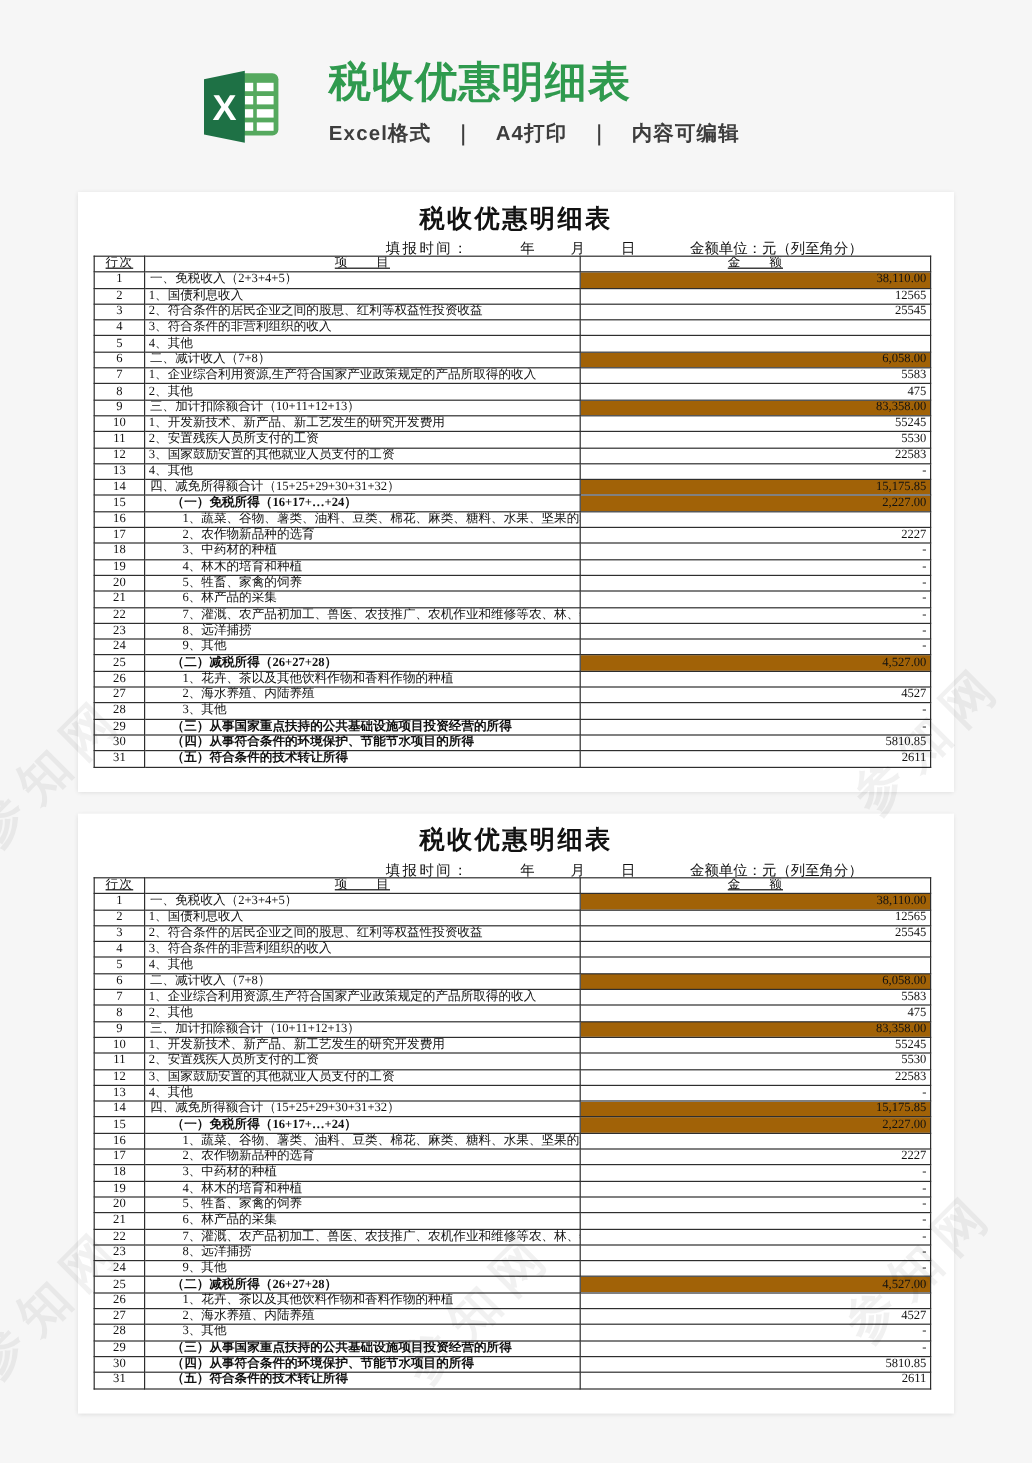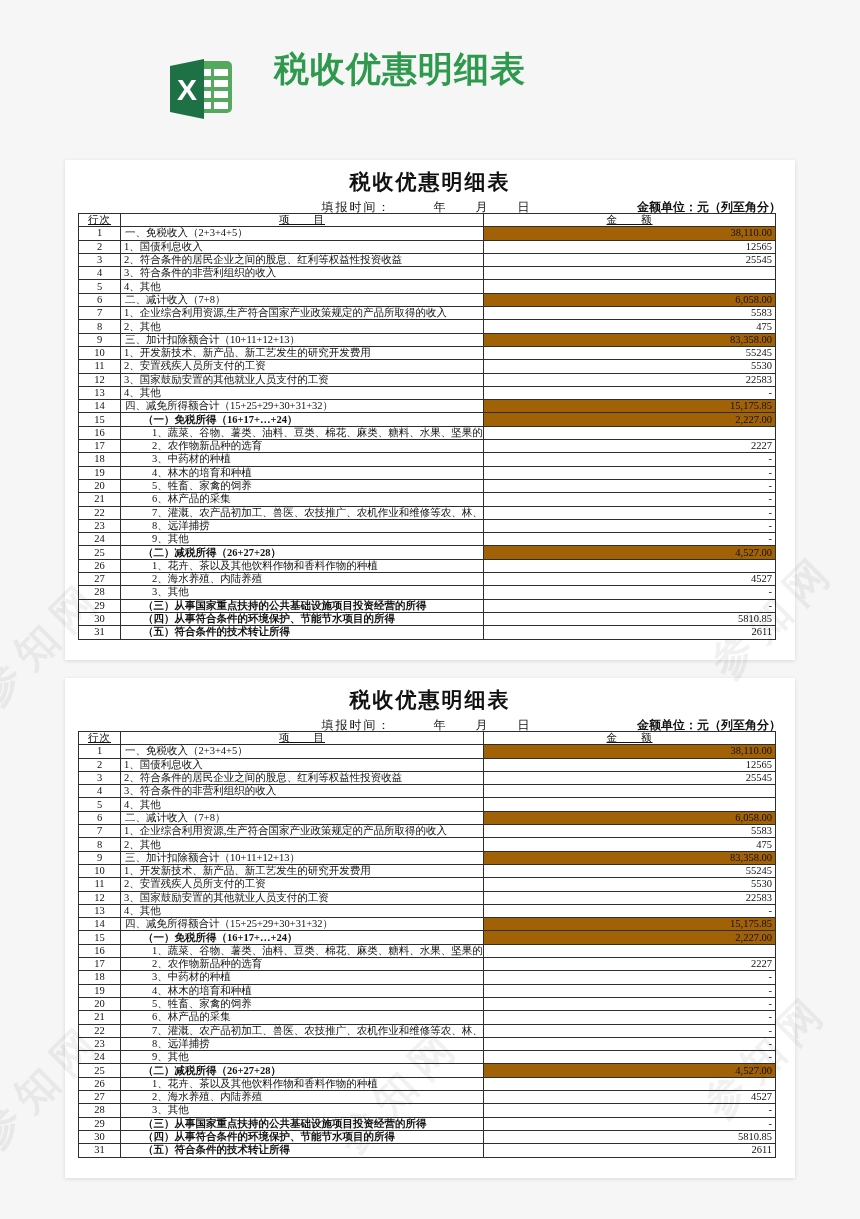--- a/index.html
+++ b/index.html
@@ -20,21 +20,21 @@
           box-shadow:0 1px 4px rgba(0,0,0,.12); z-index:1; }
   .card-1 { top:160px; }
   .card-2 { top:678px; }
 
   .sheet-title { position:absolute; top:8px; left:0; width:100%; text-align:center;
                  font-family:"Liberation Serif","DejaVu Serif",serif; font-size:21px; font-weight:bold;
                  color:#111; letter-spacing:2px; }
   .meta { position:absolute; top:39px; left:13px; width:697px; height:14px;
           font-family:"Liberation Serif","DejaVu Serif",serif; font-size:12px; color:#111; }
   .fill-time { position:absolute; left:0; width:697px; text-align:center; letter-spacing:2px; }
-  .unit { position:absolute; left:411px; width:292px; text-align:right;font-weight:bold; }
+  .unit { position:absolute; left:423px; width:292px; text-align:center; }
 
   table.grid { position:absolute; top:53px; left:13px; width:697px;
                border-collapse:collapse; table-layout:fixed;
                font-family:"Liberation Serif","DejaVu Serif",serif; font-size:10.5px; color:#111; }
   col.w-no   { width:42px; }
   col.w-item { width:363px; }
   col.w-amt  { width:292px; }
   .grid th, .grid td { border:1.5px solid #2e2e2e; height:13.3px; padding:0 3px;
                        line-height:12px; white-space:nowrap; overflow:hidden; font-weight:normal; }
   .grid th { text-align:center; letter-spacing:1px;text-decoration:underline; }
@@ -80,20 +80,21 @@
         <rect x="34" y="33" width="7" height="7" fill="#ffffff"></rect>
         <rect x="44" y="33" width="14" height="7" fill="#ffffff"></rect>
         <rect x="34" y="44" width="7" height="7" fill="#ffffff"></rect>
         <rect x="44" y="44" width="14" height="7" fill="#ffffff"></rect>
         <polygon points="0,8 34,1 34,61 0,54" fill="#1e7145"></polygon>
         <text x="17" y="42" text-anchor="middle" font-family="Liberation Sans, sans-serif" font-size="30" font-weight="bold" fill="#ffffff">X</text>
       </svg>
     </span>
     <div class="head-text">
       <div class="page-title">税收优惠明细表</div>
+      <div class="page-subtitle">Excel格式　｜　A4打印　｜　内容可编辑</div>
     </div>
   </header>
 
   <section class="card card-1">
   <div class="sheet-title">税收优惠明细表</div>
   <div class="meta">
     <span class="fill-time">填报时间：　　　年　　月　　日</span>
     <span class="unit">金额单位：元（列至角分）</span>
   </div>
   <table class="grid">

